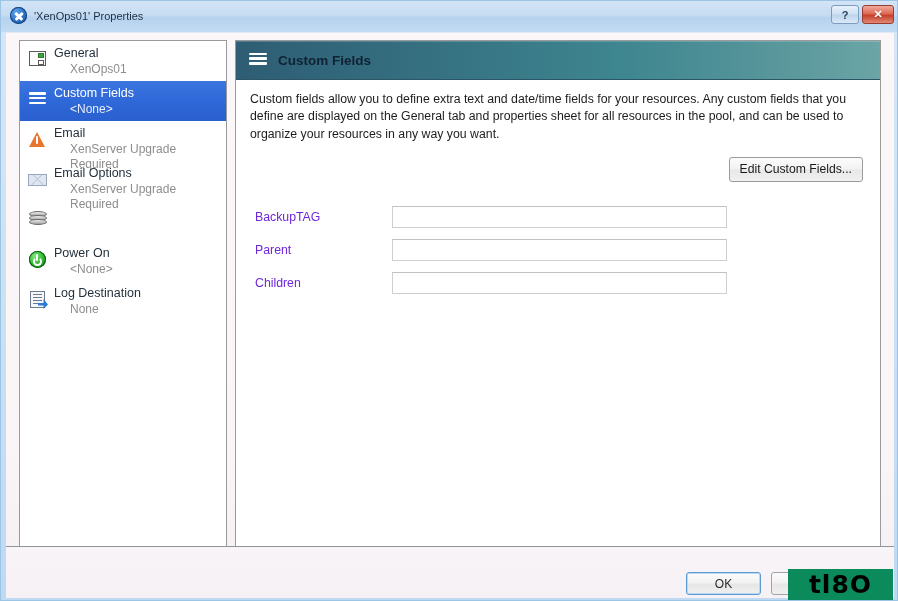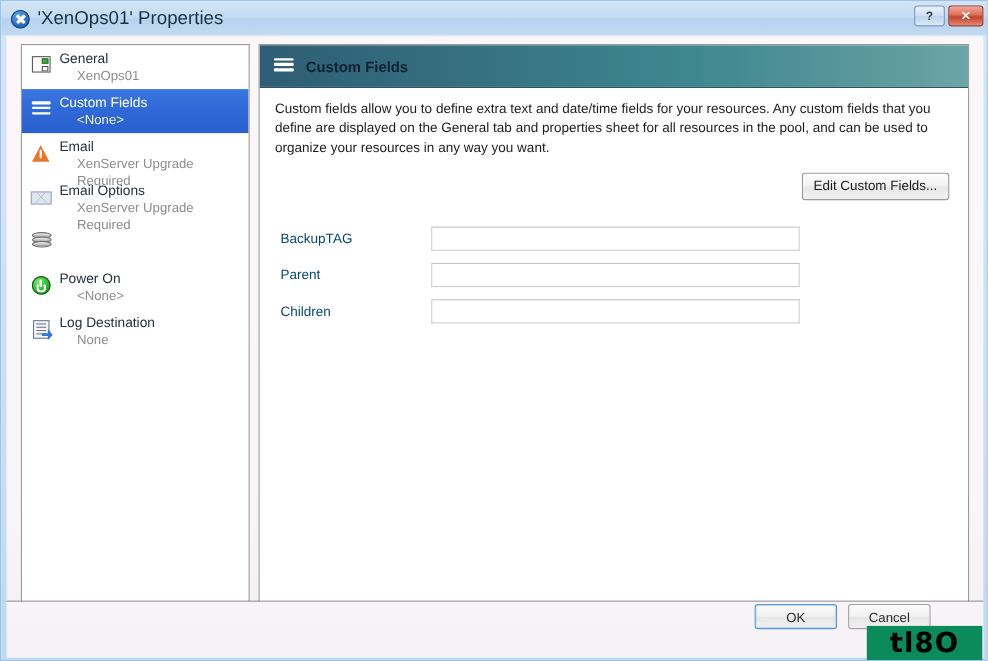--- a/index.html
+++ b/index.html
@@ -53,21 +53,21 @@
     content: "";
     position: absolute;
     left: 3.5px; top: 7.5px;
     width: 10px; height: 2.5px;
     background: #ffffff;
     border-radius: 1px;
   }
   #win-icon::before { transform: rotate(45deg); }
   #win-icon::after  { transform: rotate(-45deg); }
   #window-title {
-    font-size: 17px;
+    font-size: 11px;
     color: #1b2f45;
     white-space: nowrap;
     text-align: center;
   }
 
   
   #win-buttons {
     position: absolute;
     right: 5px; top: 4px;
     display: flex;
@@ -353,21 +353,21 @@
     padding-left: 5px;
   }
   .field-row {
     display: flex;
     align-items: center;
     height: 33px;
   }
   .field-label {
     width: 137px;
     font-size: 12.3px;
-    color: #0c4a6e;
+    color: #6d28d9;
     flex: 0 0 auto;
   }
   .field-input {
     width: 335px;
     height: 22px;
     box-sizing: border-box;
     background: #ffffff;
     border: 1px solid #cfcfcf;
     border-top-color: #c2c2c2;
     font-family: "Liberation Sans", sans-serif;
@@ -382,21 +382,21 @@
     position: absolute;
     left: 5px; top: 545px;
     width: 888px;
     height: 51px;
     background: linear-gradient(to bottom, #f9f4f7 0%, #f6f1f4 100%);
     border-top: 1px solid #8f9499;
   }
   #footer-buttons {
     position: absolute;
     right: 48px;
-    top: 2px;
+    top: 25px;
     display: flex;
     gap: 10px;
     justify-content: space-between;
   }
   .footer-btn {
     width: 75px;
     height: 23px;
     box-sizing: border-box;
     font-family: "Liberation Sans", sans-serif;
     font-size: 12px;

